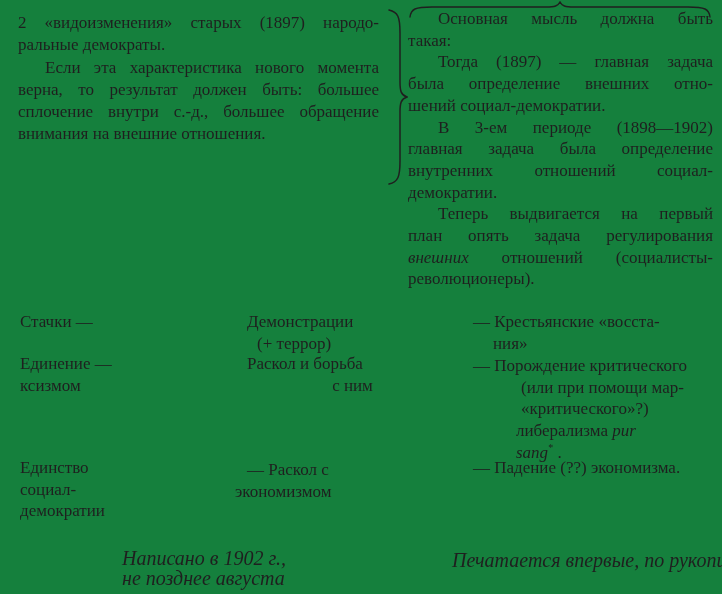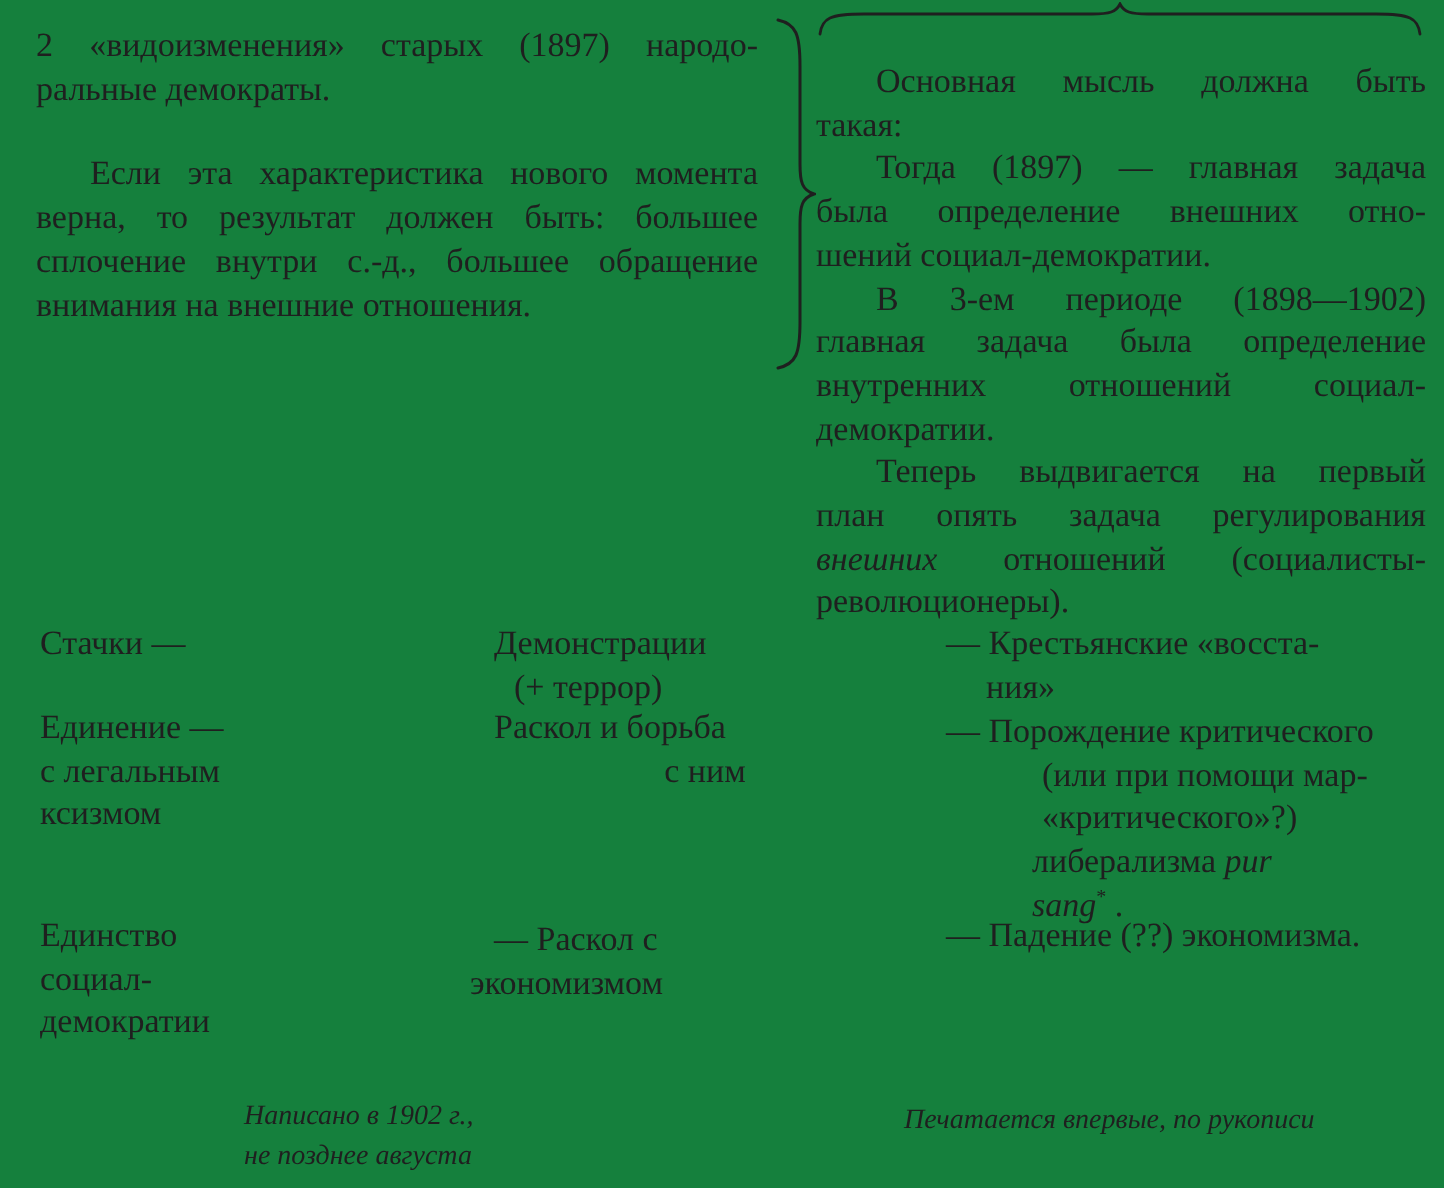--- a/index.html
+++ b/index.html
@@ -13,51 +13,51 @@
   .ll  { text-align:left; white-space:nowrap; }
   .ind27 { text-indent:27px; }
   .ind30 { text-indent:30px; }
   .ind12 { text-indent:12px; }
   .pl10 { padding-left:10px; }
   .pl20 { padding-left:20px; }
   .pl36 { padding-left:36px;text-align:center; }
   .pl43 { padding-left:43px; }
   .pl48 { padding-left:48px; }
   .il { font-style:italic; }
-  .foot { font-size:14px; line-height:19.5px; font-style:italic; white-space:nowrap; }
+  .foot { font-size:20px; line-height:19.5px; font-style:italic; white-space:nowrap; }
   sup.fn { font-size:10px; line-height:0; }
   svg.brace { display:block; }
 </style>
 </head>
 <body>
 
 <div class="page">
 
   <div class="abs blk" style="left:18px; top:12px; width:361px;">
     <div>
       <div class="jl">2 «видоизменения» старых (1897) народо-</div>
       <div class="ll">ральные демократы.</div>
     </div>
-    <div style="margin-top:21px;">
+    <div style="margin-top:2px;">
       <div class="jl ind27">Если эта характеристика нового момента</div>
       <div class="jl">верна, то результат должен быть: большее</div>
       <div class="jl">сплочение внутри с.-д., большее обращение</div>
       <div class="ll">внимания на внешние отношения.</div>
     </div>
   </div>
 
   <svg class="abs brace" style="left:386px; top:8px;" width="22" height="178" viewBox="0 0 22 178" aria-hidden="true">
     <path d="M3,2 C12,4 14,9 14,25 L14,74 C14,83 15,87 21,89 C15,91 14,95 14,104 L14,153 C14,169 12,174 3,176" fill="none" stroke="#1f1f1f" stroke-width="1.5" stroke-linecap="round"></path>
   </svg>
 
   <svg class="abs brace" style="left:408px; top:1px;" width="304" height="17" viewBox="0 0 304 17" aria-hidden="true">
     <path d="M2,16 C3,8 7,6 24,6 L138,6 C147,6 150,5 152,1 C154,5 157,6 166,6 L280,6 C297,6 301,8 302,16" fill="none" stroke="#1f1f1f" stroke-width="1.4" stroke-linecap="round"></path>
   </svg>
 
-  <div class="abs blk" style="left:408px; top:30px; width:305px;">
+  <div class="abs blk" style="left:408px; top:8px; width:305px;">
     <div>
       <div class="jl ind30">Основная мысль должна быть</div>
       <div class="ll">такая:</div>
     </div>
     <div>
       <div class="jl ind30">Тогда (1897) — главная задача</div>
       <div class="jl">была определение внешних отно-</div>
       <div class="ll">шений социал-демократии.</div>
     </div>
     <div>
@@ -71,21 +71,20 @@
       <div class="jl">план опять задача регулирования</div>
       <div class="jl"><span class="il">внешних</span><span> отношений (социалисты-</span></div>
       <div class="ll">революционеры).</div>
     </div>
   </div>
 
   <div class="abs blk ll" style="left:20px; top:311px; width:210px;">Стачки —</div>
 
   <div class="abs blk" style="left:20px; top:353px; width:210px;">
     <div class="ll">Единение —</div>
-    <div class="ll">с легальным</div>
     <div class="ll">ксизмом</div>
   </div>
 
   <div class="abs blk" style="left:20px; top:457px; width:210px;">
     <div class="ll">Единство</div>
     <div class="ll">социал-</div>
     <div class="ll">демократии</div>
   </div>
 
   <div class="abs blk" style="left:247px; top:311px; width:175px;">

